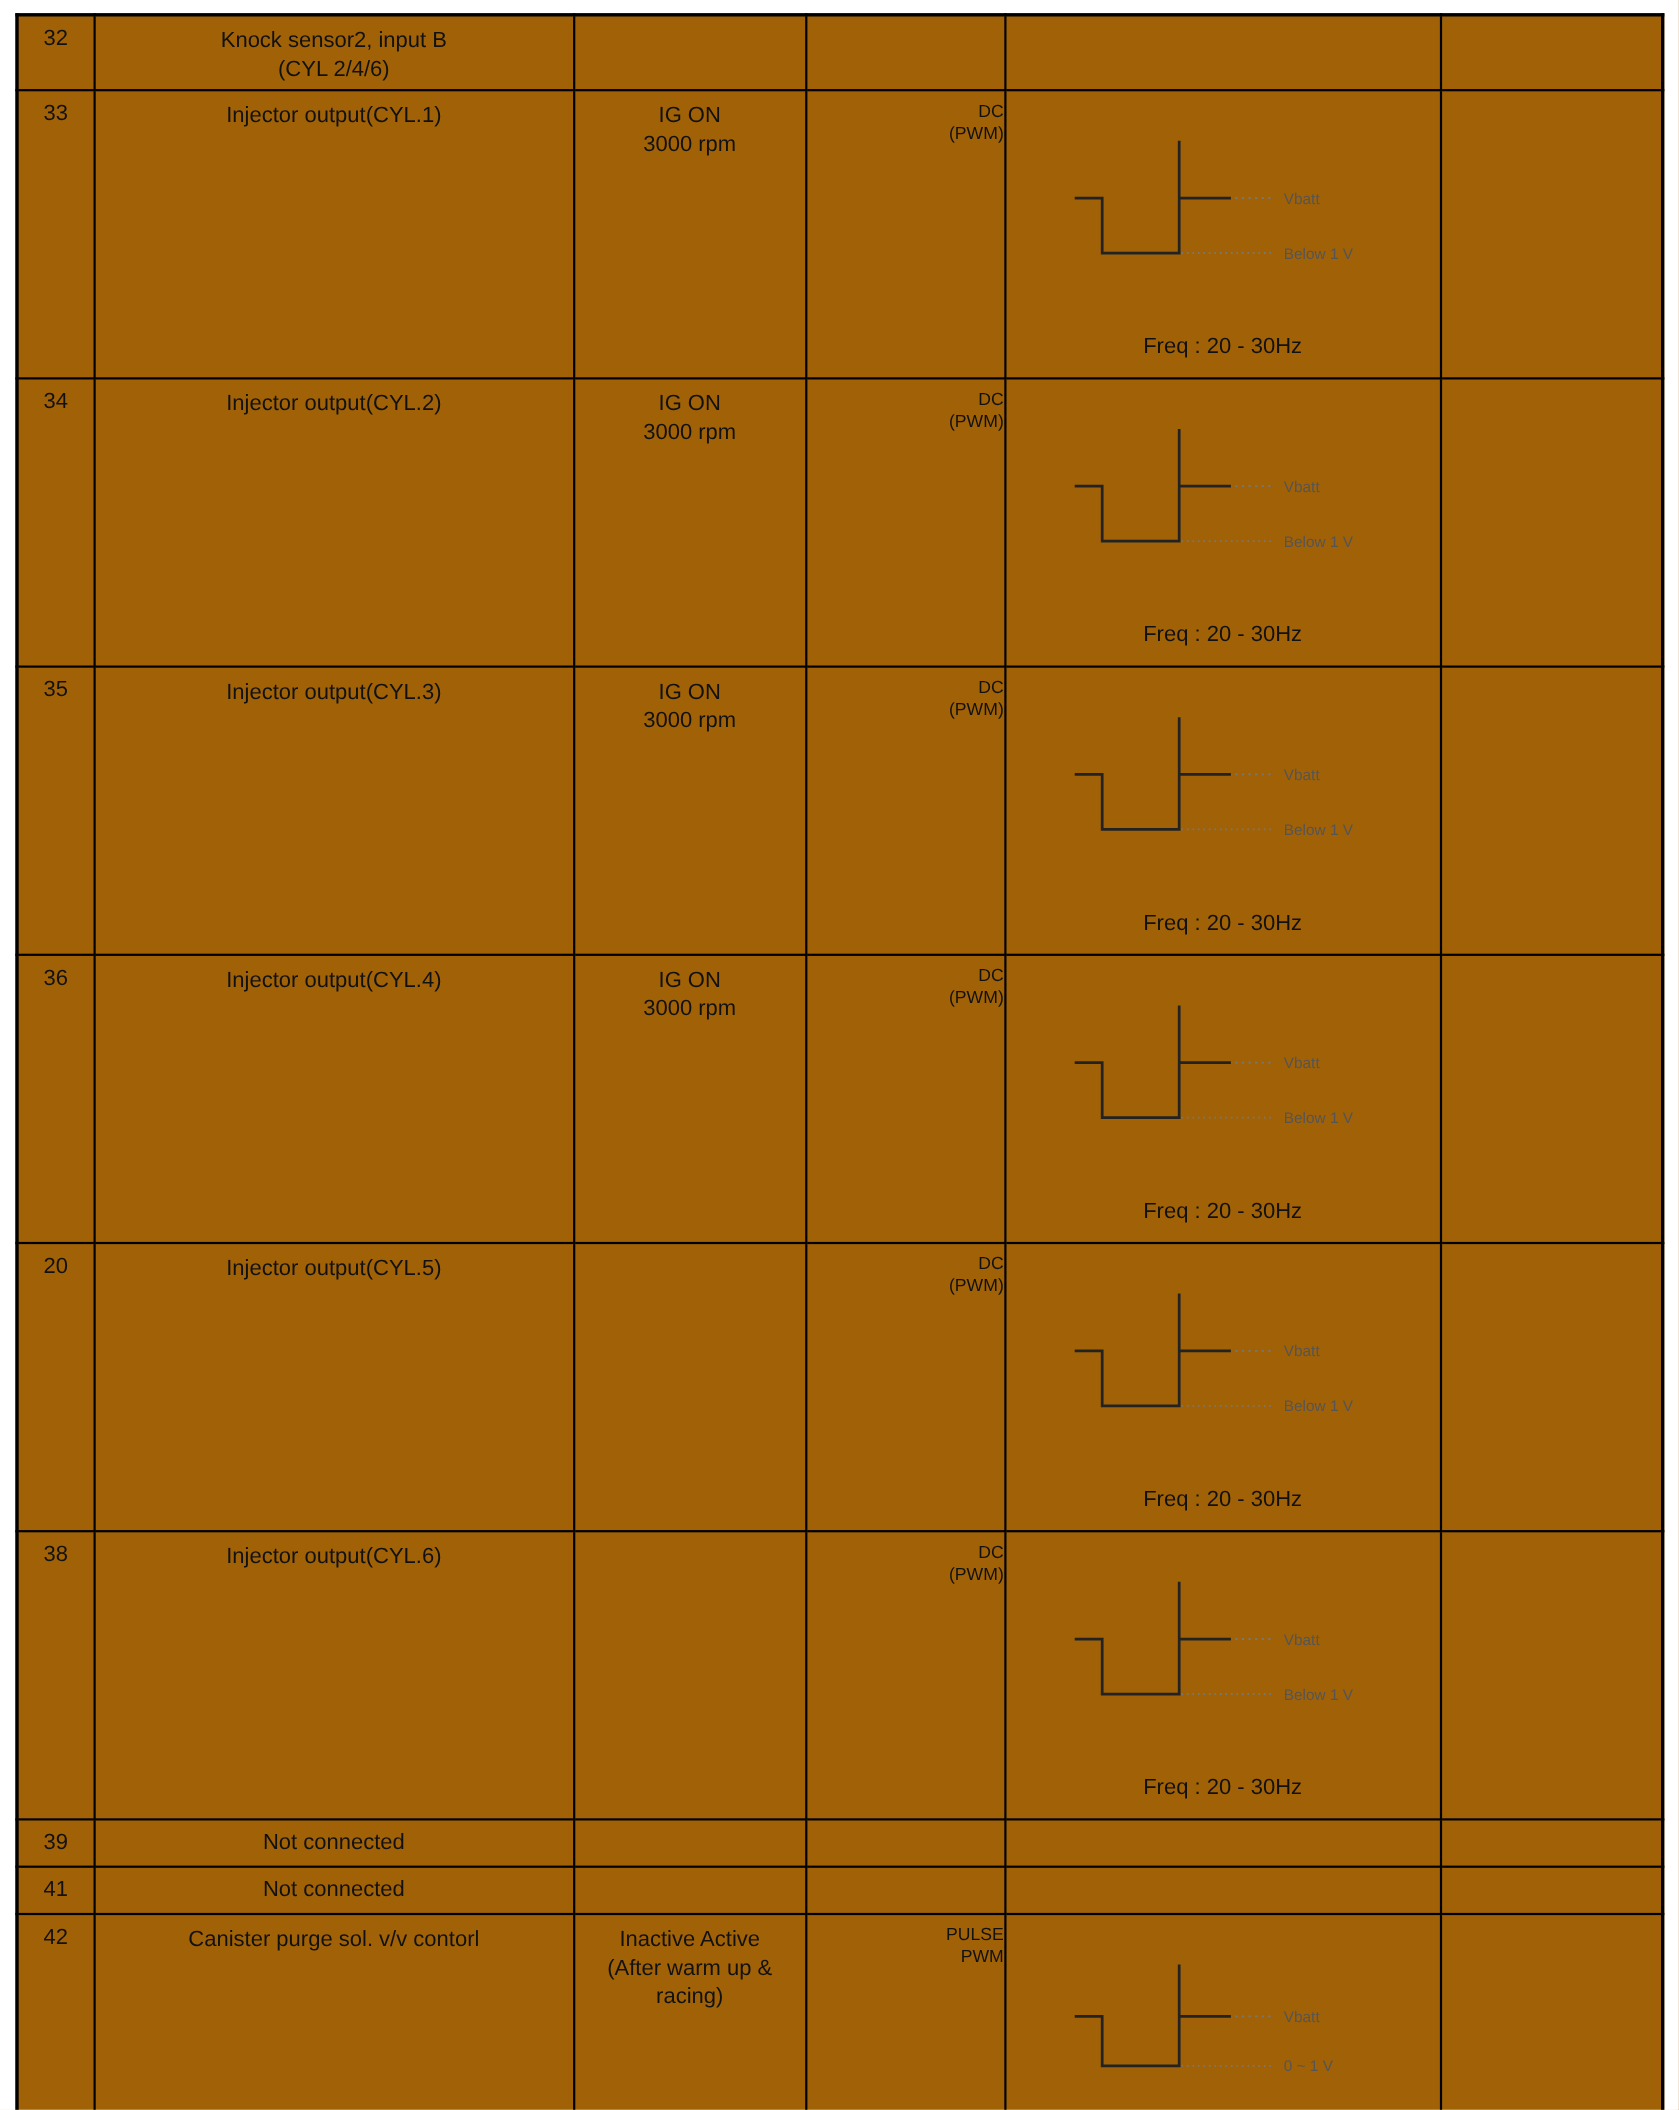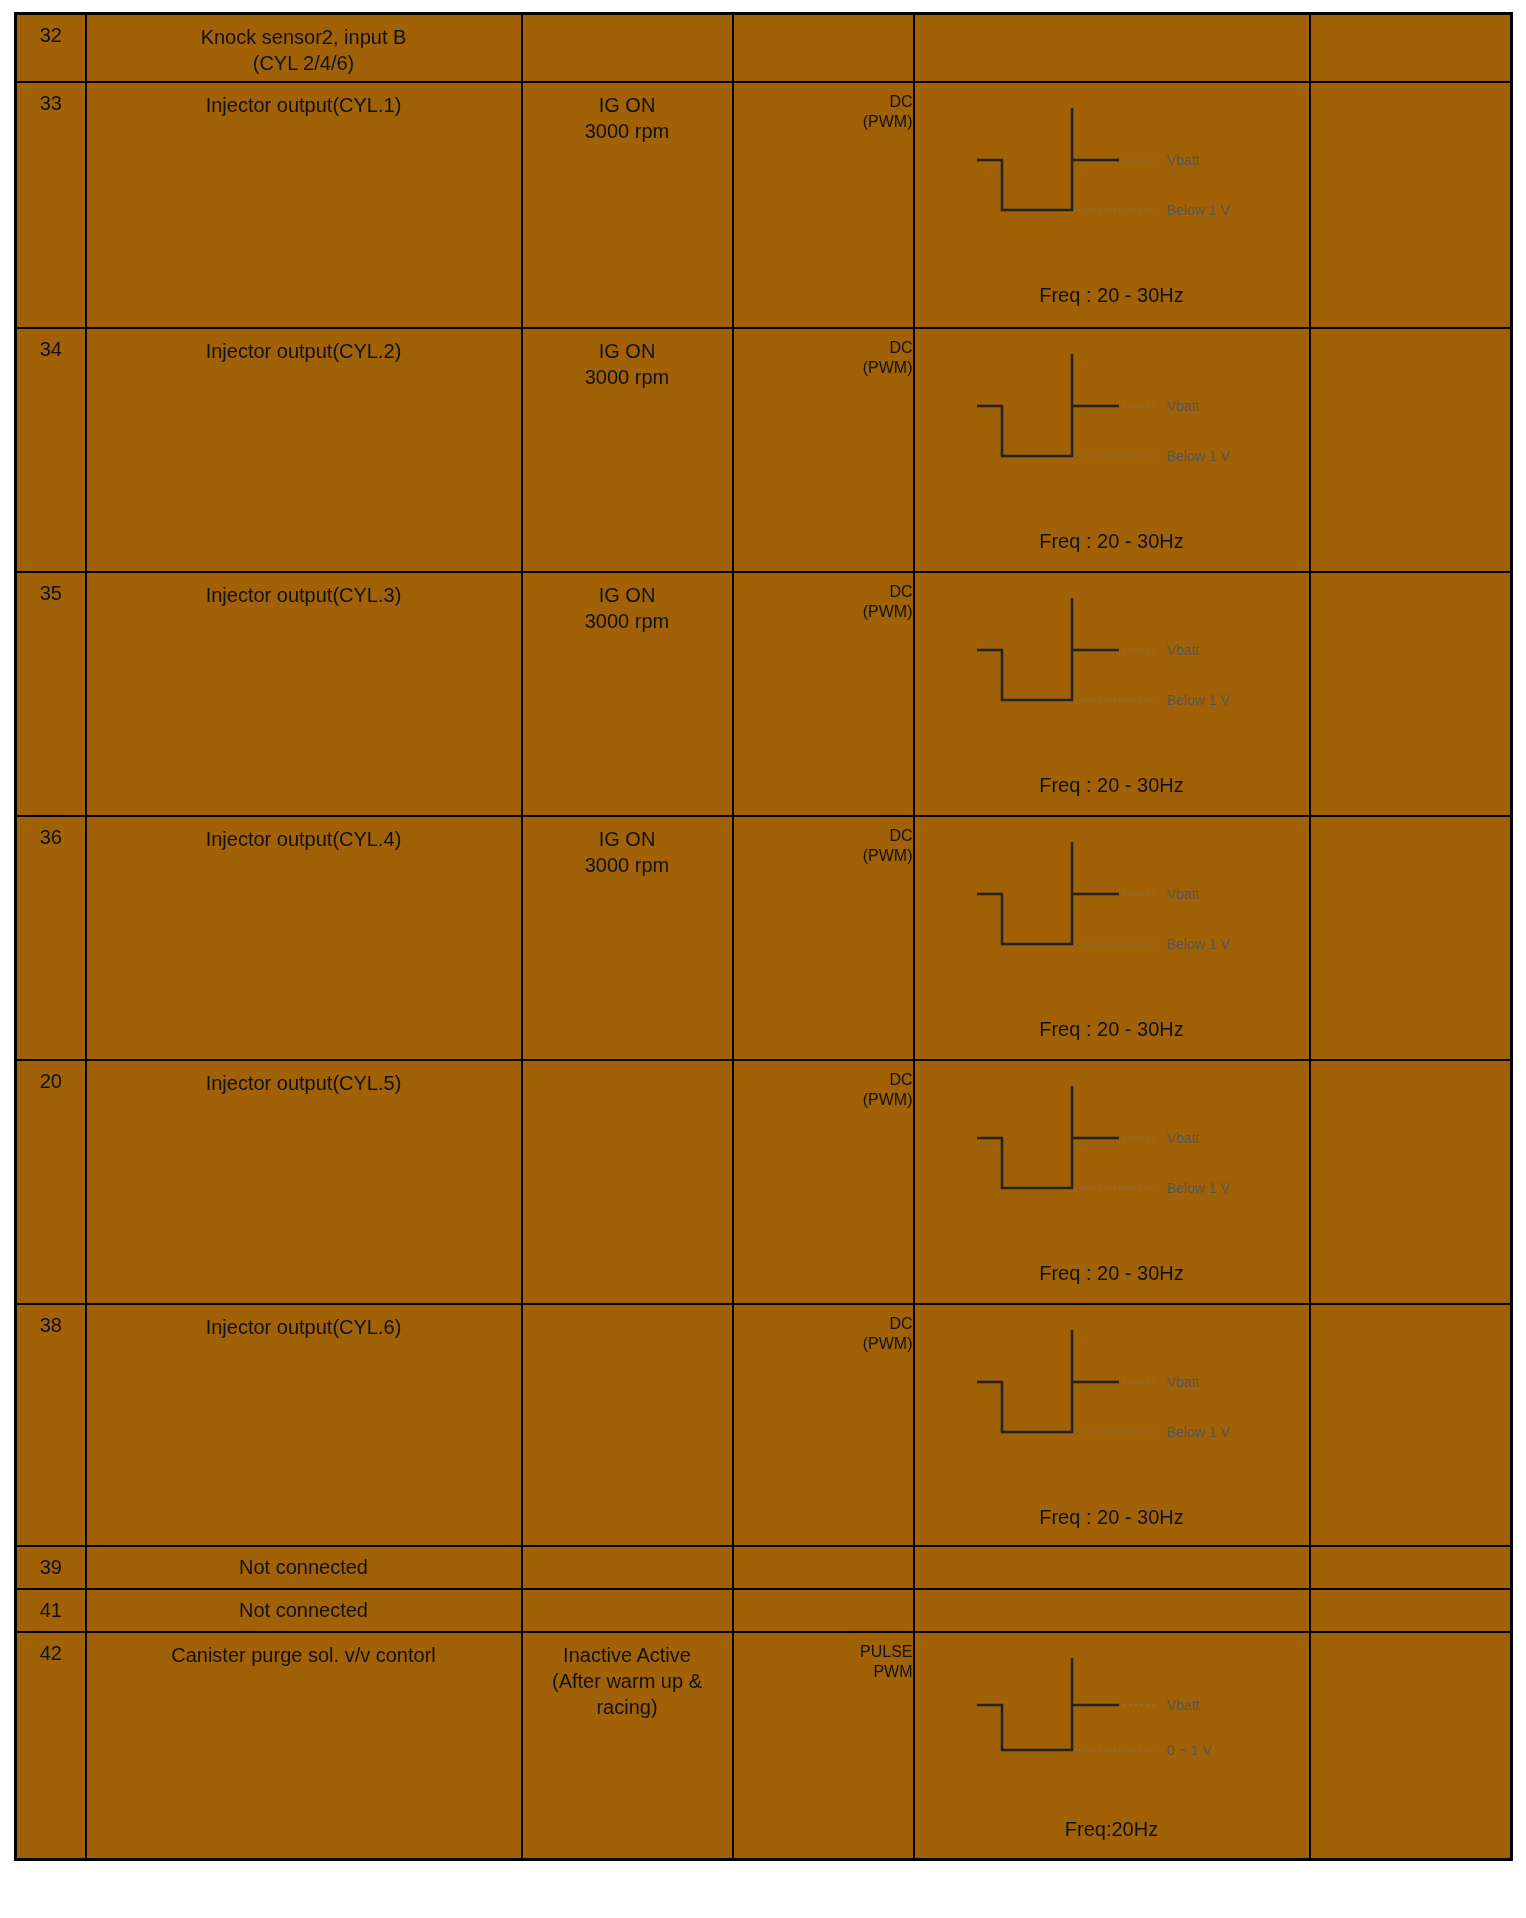--- a/index.html
+++ b/index.html
@@ -39,20 +39,21 @@
   td.wave { padding: 0; }
   td.blank { }
 
   tr.short td.no, tr.short td.desc { vertical-align: middle; padding-top: 2px; padding-bottom: 2px; }
 
   .wavebox {
     display: flex;
     flex-direction: column;
     align-items: center;
     width: 100%;
+    margin-top: 20px;
   }
   tr.tall .wavebox { height: 240px; }
   tr.r42  .wavebox { height: 224px; }
   .waveplot {
     flex: 1 1 auto;
     display: flex;
     align-items: center;
     justify-content: center;
     width: 100%;
   }

